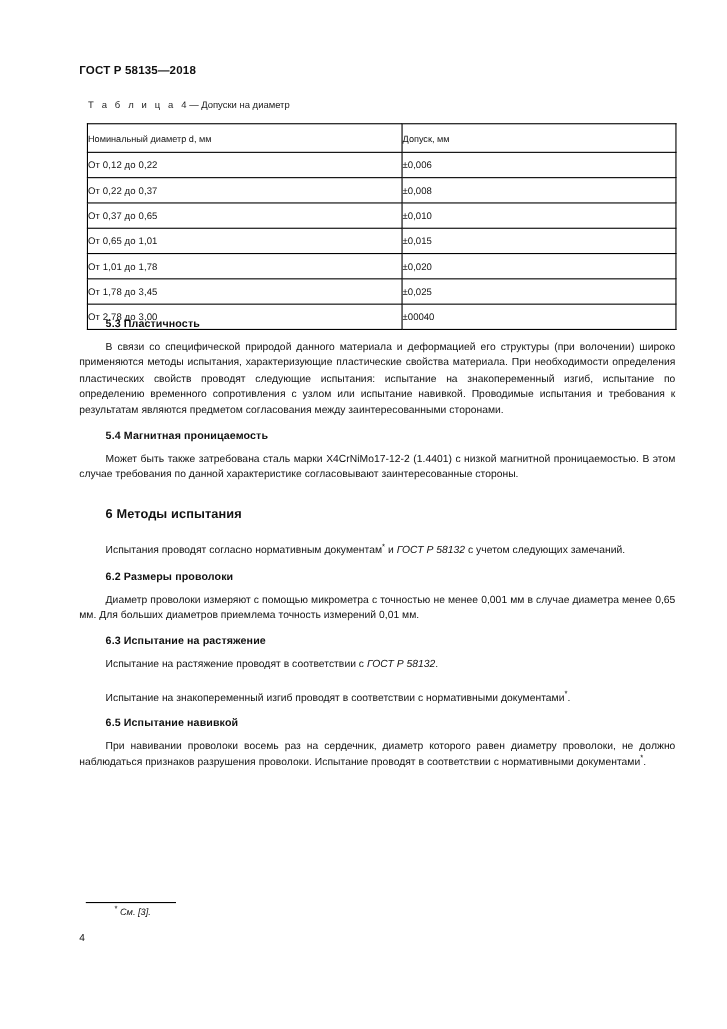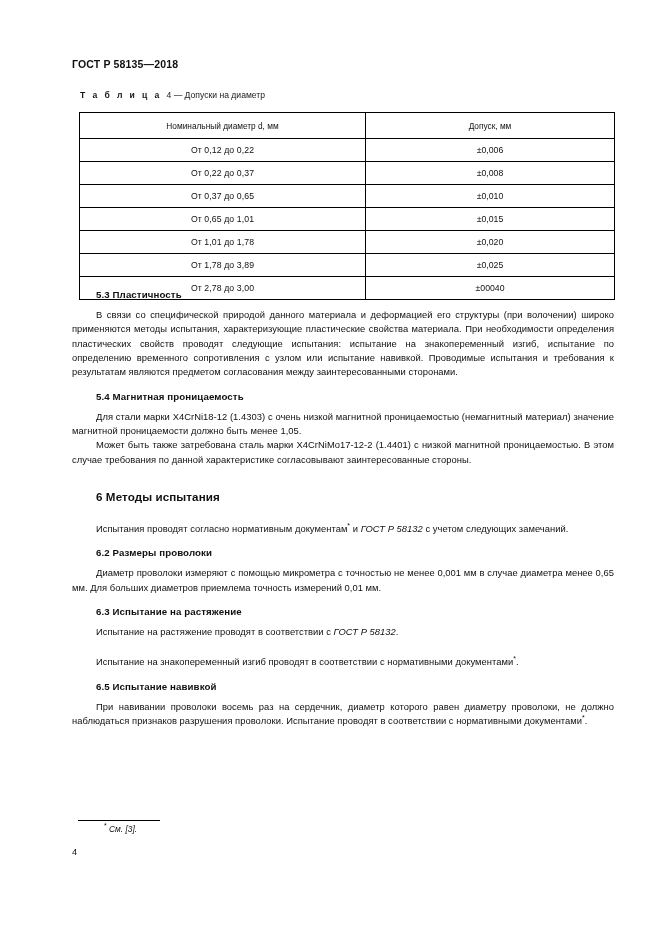--- a/index.html
+++ b/index.html
@@ -39,21 +39,20 @@
   .table-caption {
     position: absolute;
     left: 80px;
     top: 90px;
     font-size: 8.6px;
     white-space: nowrap;
     color: #1a1a1a;
   }
   .table-caption .tbl-word {
     letter-spacing: 2.4px;
-    font-weight: bold;
   }
   .table-caption .tbl-num {
     letter-spacing: 0;
   }
 
   
   .tolerance-table {
     position: absolute;
     left: 79px;
     top: 112px;
@@ -61,21 +60,21 @@
     border-collapse: collapse;
     table-layout: fixed;
     font-size: 8.7px;
   }
   .tolerance-table col.c1 { width: 286px; }
   .tolerance-table col.c2 { width: 249px; }
 
   .tolerance-table th,
   .tolerance-table td {
     border: 1px solid #000000;
-    text-align: center;
+    text-align: left;
     padding: 0;
     height: 22px;
     vertical-align: middle;
     font-weight: normal;
   }
   .tolerance-table thead th {
     height: 25px;
     border-bottom: 1px solid #000000;
     font-size: 8.3px;
   }
@@ -200,40 +199,39 @@
       </tr>
       <tr>
         <td class="diam-cell">От 0,65 до 1,01</td>
         <td>±0,015</td>
       </tr>
       <tr>
         <td class="diam-cell">От 1,01 до 1,78</td>
         <td>±0,020</td>
       </tr>
       <tr>
-        <td class="diam-cell">От 1,78 до 3,89</td>
+        <td class="diam-cell">От 1,78 до 3,45</td>
         <td>±0,025</td>
       </tr>
       <tr>
         <td class="diam-cell">От 2,78 до 3,00</td>
         <td>±00040</td>
       </tr>
     </tbody>
   </table>
 
   <div class="content">
 
     <h3 class="sub-heading">5.3  Пластичность</h3>
     <div class="sp-h3-after"></div>
     <p class="para">В связи со специфической природой данного материала и деформацией его структуры (при волочении) широко применяются методы испытания, характеризующие пластические свойства материала. При необходимости определения пластических свойств проводят следующие испытания: испытание на знакопеременный изгиб, испытание по определению временного сопротивления с узлом или испытание навивкой. Проводимые испытания и требования к результатам являются предметом согласования между заинтересованными сторонами.</p>
 
     <div class="sp-h3-before"></div>
     <h3 class="sub-heading">5.4  Магнитная проницаемость</h3>
     <div class="sp-h3-after"></div>
-    <p class="para">Для стали марки X4CrNi18-12 (1.4303) с очень низкой магнитной проницаемостью (немагнитный материал) значение магнитной проницаемости должно быть менее 1,05.</p>
     <p class="para">Может быть также затребована сталь марки X4CrNiMo17-12-2 (1.4401) с низкой магнитной проницаемостью. В этом случае требования по данной характеристике согласовывают заинтересованные стороны.</p>
 
     <div class="sp-sec-before"></div>
     <h2 class="sec-heading">6  Методы испытания</h2>
     <div class="sp-sec-after"></div>
 
     <div class="sp-h3-after"></div>
     <p class="para"><span>Испытания проводят согласно нормативным документам</span><sup>*</sup><span> и </span><em>ГОСТ Р 58132</em><span> с учетом следующих замечаний.</span></p>
 
     <div class="sp-h3-before"></div>

